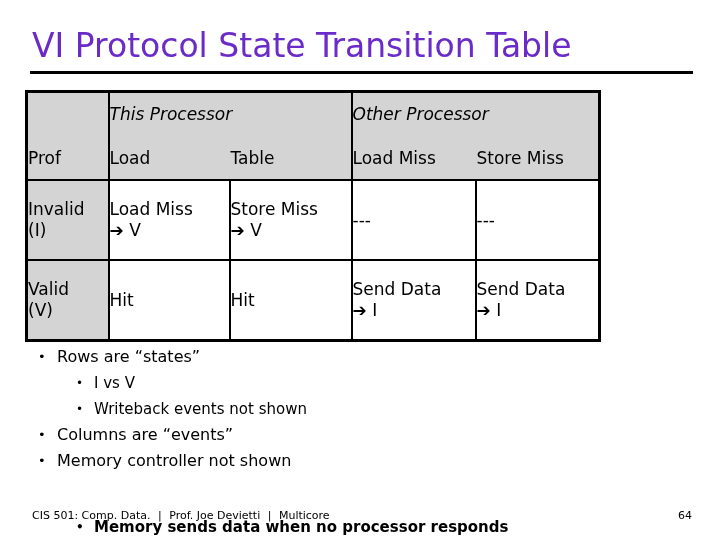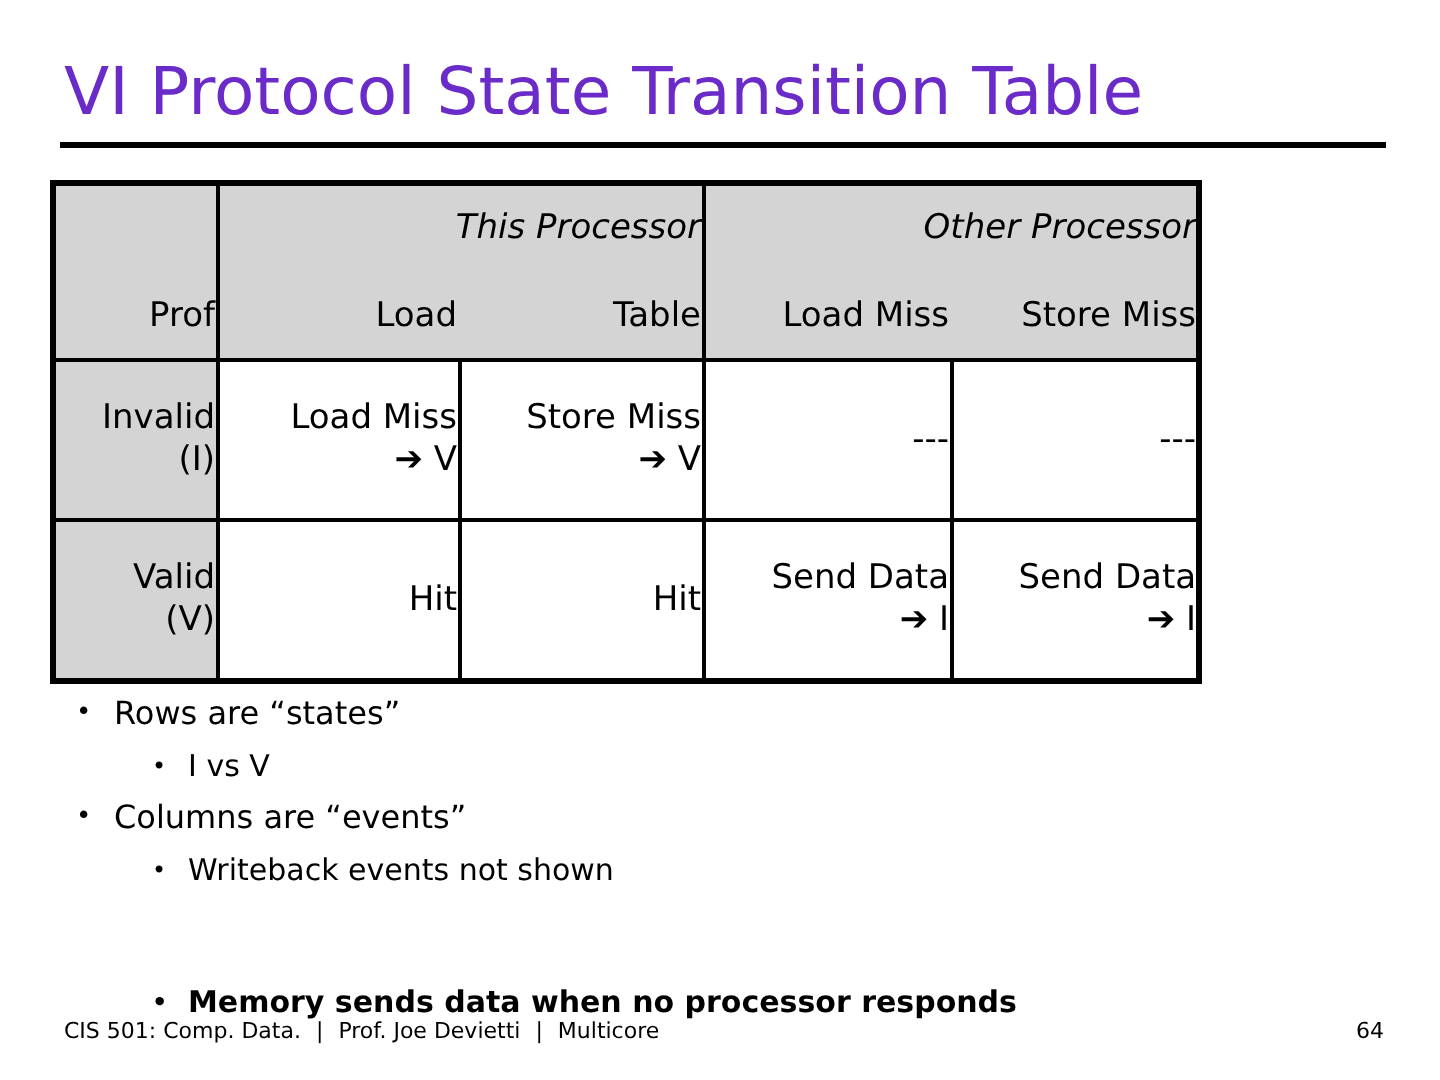--- a/index.html
+++ b/index.html
@@ -42,21 +42,21 @@
     position: absolute;
     left: 25px;
     top: 90px;
     width: 573px;
     border-collapse: collapse;
     table-layout: fixed;
     border: 3px solid #000;
   }
   #state-table td {
     border: 2px solid #000;
-    text-align: right;
+    text-align: left;
     vertical-align: middle;
     font-size: 17px;
     line-height: 21px;
     padding: 0;
     background: #ffffff;
   }
   .hdr {
     background: #D4D4D4 !important;
   }
   .hdr-group {
@@ -231,22 +231,23 @@
         <span class="cell-line">Send Data</span>
         <span class="cell-line"><span class="arrow">➔</span> <span>I</span></span>
       </td>
     </tr>
   </tbody>
 </table>
 
 <div id="bullets">
   <div class="bullet lvl1">Rows are “states”</div>
   <div class="bullet lvl2">I vs V</div>
+  <div class="bullet lvl2">Writeback events not shown</div>
   <div class="bullet lvl1">Columns are “events”</div>
-  <div class="bullet lvl2">Writeback events not shown</div>
+  <div class="bullet lvl1">Memory controller not shown</div>
   <div class="bullet lvl2 bold">Memory sends data when no processor responds</div>
 </div>
 
 <div id="footer">
   <span>CIS 501: Comp. Data.</span>
   <span class="sep">|</span>
   <span>Prof. Joe Devietti</span>
   <span class="sep">|</span>
   <span>Multicore</span>
 </div>

